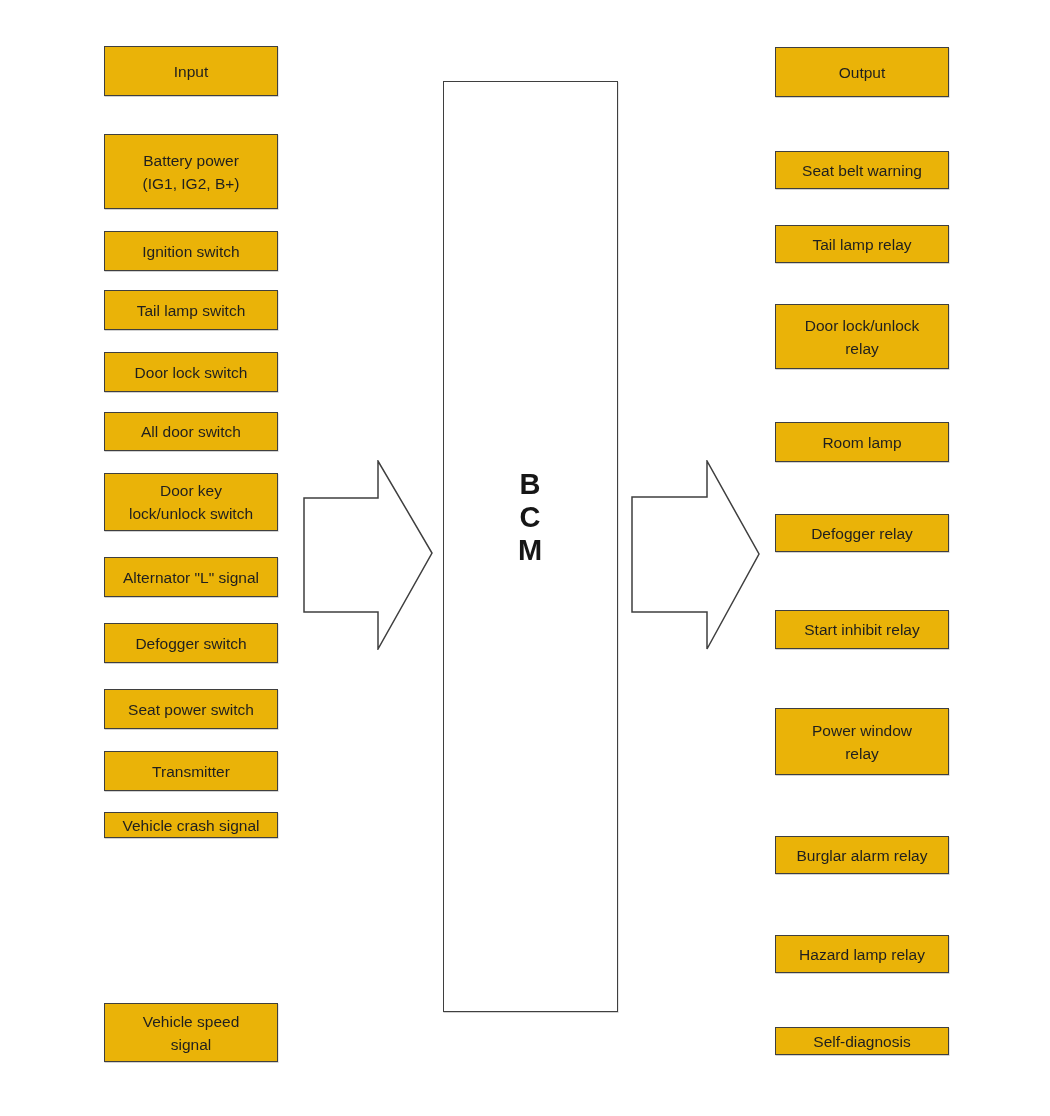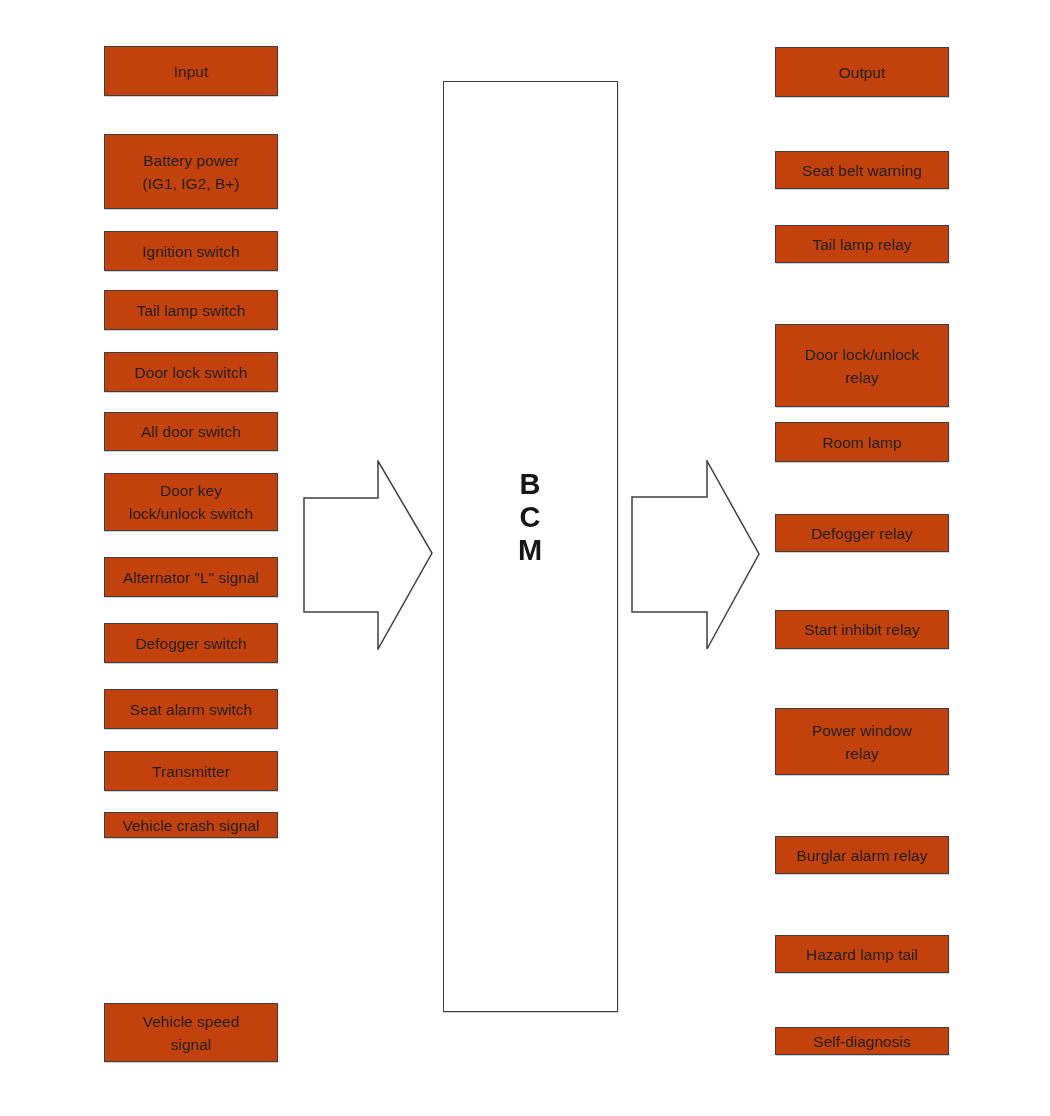--- a/index.html
+++ b/index.html
@@ -13,21 +13,21 @@
     height: 1116px;
     background: #ffffff;
     font-family: "Liberation Sans", "DejaVu Sans", sans-serif;
     color: #1f1f1f;
     overflow: hidden;
   }
   .box {
     position: absolute;
     box-sizing: border-box;
     border: 1.5px solid #3f3f3f;
-    background: #c2410c;
+    background: #eab308;
     display: flex;
     align-items: center;
     justify-content: center;
     text-align: center;
     font-size: 15.5px;
     line-height: 23px;
     white-space: pre-line;
     box-shadow: 0.5px 1px 0 rgba(0,0,0,0.18);
   }
   .col-left  { left: 104px; width: 174px; }
@@ -69,21 +69,21 @@
   <div class="box col-left" style="top:134px;height:75px">Battery power
 (IG1, IG2, B+)</div>
   <div class="box col-left" style="top:231px;height:40px">Ignition switch</div>
   <div class="box col-left" style="top:290px;height:40px">Tail lamp switch</div>
   <div class="box col-left" style="top:352px;height:40px">Door lock switch</div>
   <div class="box col-left" style="top:412px;height:39px">All door switch</div>
   <div class="box col-left" style="top:473px;height:58px">Door key
 lock/unlock switch</div>
   <div class="box col-left" style="top:557px;height:40px">Alternator "L" signal</div>
   <div class="box col-left" style="top:623px;height:40px">Defogger switch</div>
-  <div class="box col-left" style="top:689px;height:40px">Seat alarm switch</div>
+  <div class="box col-left" style="top:689px;height:40px">Seat power switch</div>
   <div class="box col-left" style="top:751px;height:40px">Transmitter</div>
   <div class="box col-left" style="top:812px;height:26px">Vehicle crash signal</div>
   <div class="box col-left" style="top:1003px;height:59px">Vehicle speed
 signal</div>
 
   <svg class="arrow" style="left:303px;top:460px" width="130" height="190" viewBox="0 0 130 190">
     <polygon points="1,38 75,38 75,1 129,93 75,189 75,152 1,152" fill="#ffffff" stroke="#3f3f3f" stroke-width="1.5" stroke-linejoin="miter"></polygon>
   </svg>
 
   <div class="bcm-box">
@@ -92,24 +92,24 @@
 M</div>
   </div>
 
   <svg class="arrow" style="left:631px;top:460px" width="129" height="190" viewBox="0 0 129 190">
     <polygon points="1,37 76,37 76,1 128,94 76,189 76,152 1,152" fill="#ffffff" stroke="#3f3f3f" stroke-width="1.5" stroke-linejoin="miter"></polygon>
   </svg>
 
   <div class="box col-right" style="top:47px;height:50px">Output</div>
   <div class="box col-right" style="top:151px;height:38px">Seat belt warning</div>
   <div class="box col-right" style="top:225px;height:38px">Tail lamp relay</div>
-  <div class="box col-right" style="top:324px;height:83px">Door lock/unlock
+  <div class="box col-right" style="top:304px;height:65px">Door lock/unlock
 relay</div>
   <div class="box col-right" style="top:422px;height:40px">Room lamp</div>
   <div class="box col-right" style="top:514px;height:38px">Defogger relay</div>
   <div class="box col-right" style="top:610px;height:39px">Start inhibit relay</div>
   <div class="box col-right" style="top:708px;height:67px">Power window
 relay</div>
   <div class="box col-right" style="top:836px;height:38px">Burglar alarm relay</div>
-  <div class="box col-right" style="top:935px;height:38px">Hazard lamp tail</div>
+  <div class="box col-right" style="top:935px;height:38px">Hazard lamp relay</div>
   <div class="box col-right" style="top:1027px;height:28px">Self-diagnosis</div>
 
 </div>
 
 </body></html>

